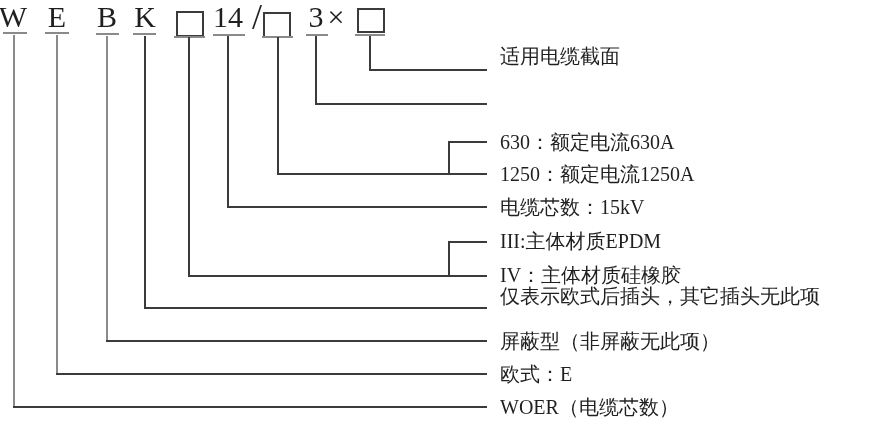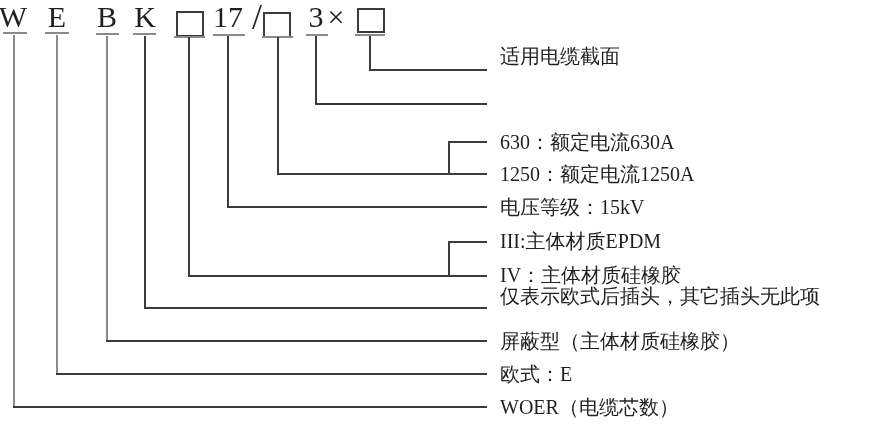--- a/index.html
+++ b/index.html
@@ -42,21 +42,21 @@
 </style>
 </head>
 <body>
 
 <div class="stage">
 
   <span class="code-char" style="left:-7px">W</span>
   <span class="code-char" style="left:37px">E</span>
   <span class="code-char" style="left:87px">B</span>
   <span class="code-char" style="left:125px">K</span>
-  <span class="code-char" style="left:208px">17</span>
+  <span class="code-char" style="left:208px">14</span>
   <span class="code-slash" style="left:237px">/</span>
   <span class="code-char" style="left:296px">3</span>
   <span class="code-char" style="left:316px">×</span>
 
   <span class="pbox" style="left:176px;top:11px"></span>
   <span class="pbox" style="left:263px;top:12px"></span>
   <span class="pbox" style="left:357px;top:8px;height:21px"></span>
 
   <div class="ul" style="left:3px;width:24px;top:32px"></div>
   <div class="ul" style="left:45px;width:24px;top:32px"></div>
@@ -89,21 +89,21 @@
   <div class="hl" style="top:241px;left:448px;width:39px"></div>
   <div class="hl" style="top:275px;left:188px;width:299px"></div>
   <div class="hl" style="top:307px;left:144px;width:343px"></div>
   <div class="hl" style="top:340px;left:106px;width:381px"></div>
   <div class="hl" style="top:373px;left:56px;width:431px"></div>
   <div class="hl" style="top:406px;left:13px;width:474px"></div>
 
   <div class="lbl" style="top:44px">适用电缆截面</div>
   <div class="lbl" style="top:130px">630：额定电流630A</div>
   <div class="lbl" style="top:162px">1250：额定电流1250A</div>
-  <div class="lbl" style="top:195px">电压等级：15kV</div>
+  <div class="lbl" style="top:195px">电缆芯数：15kV</div>
   <div class="lbl" style="top:229px">III:主体材质EPDM</div>
   <div class="lbl" style="top:263px">IV：主体材质硅橡胶</div>
   <div class="lbl" style="top:284px">仅表示欧式后插头，其它插头无此项</div>
-  <div class="lbl" style="top:329px">屏蔽型（主体材质硅橡胶）</div>
+  <div class="lbl" style="top:329px">屏蔽型（非屏蔽无此项）</div>
   <div class="lbl" style="top:362px">欧式：E</div>
   <div class="lbl" style="top:395px">WOER（电缆芯数）</div>
 
 </div>
 
 </body></html>

